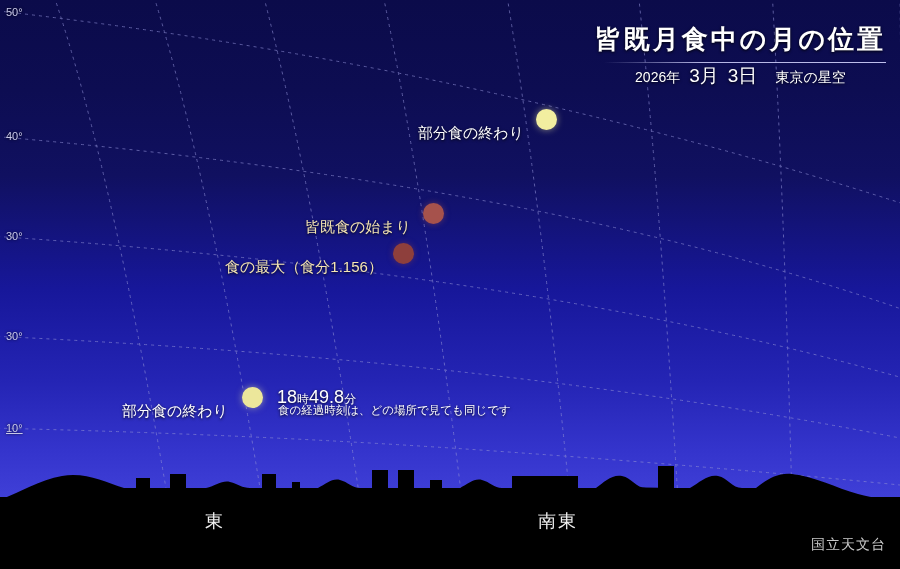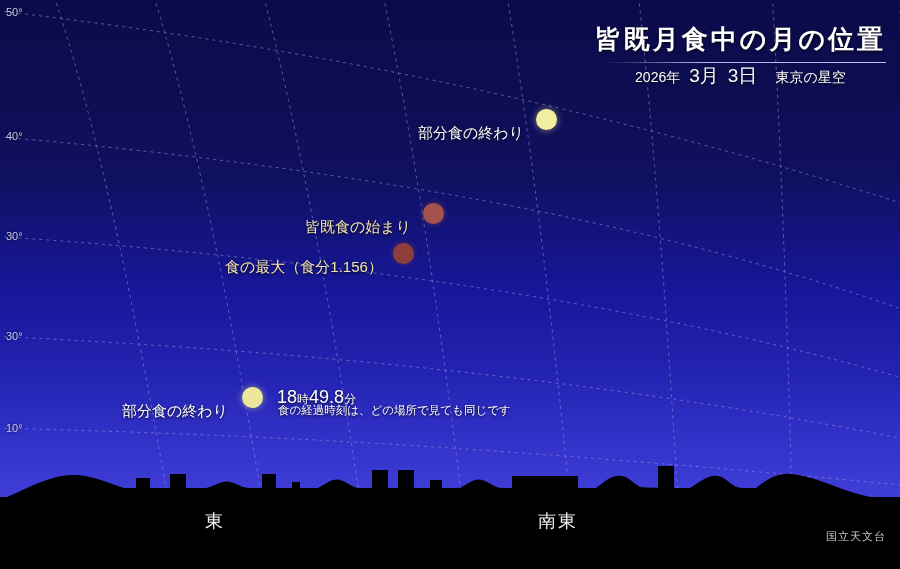--- a/index.html
+++ b/index.html
@@ -71,22 +71,22 @@
   }
 
   
   .dir-label {
     position:absolute; color:#f2f2f2; font-size:18px; letter-spacing:2px;
     text-shadow:0 1px 2px rgba(0,0,0,.9);
   }
 
   
   #credit {
-    position:absolute; right:14px; bottom:25px;
-    color:#c9c9c9; font-size:11px; letter-spacing:1px;
+    position:absolute; right:14px; bottom:15px;
+    color:#c9c9c9; font-size:14px; letter-spacing:1px;
   }
 </style>
 </head>
 <body>
 
 <div id="stage">
 
   <div id="sky"></div>
 
   <svg id="gridsvg" viewBox="0 0 900 500" preserveAspectRatio="none">
@@ -106,21 +106,21 @@
       <path d="M 638 -10 Q 660 198 678 500"></path>
       <path d="M 772 -10 Q 784 200 792 500"></path>
       <path d="M 900 -10 Q 902 200 904 500"></path>
     </g>
   </svg>
 
   <div class="alt-label" style="left:6px; top:6px;">50°</div>
   <div class="alt-label" style="left:6px; top:130px;">40°</div>
   <div class="alt-label" style="left:6px; top:230px;">30°</div>
   <div class="alt-label" style="left:6px; top:330px;">30°</div>
-  <div class="alt-label" style="left:6px; top:422px;">10°</div>
+  <div class="alt-label" style="left:6px; top:422px;text-decoration:underline;">10°</div>
 
   <svg id="groundsvg" viewBox="0 0 900 139" preserveAspectRatio="none">
     <path fill="#000000" d="
       M0,139 L0,70
       C 20,62 40,50 62,46 C 86,42 104,52 124,58
       L 136,58 L 136,48 L 150,48 L 150,58
       L 170,58 L 170,44 L 186,44 L 186,58
       L 206,58 C 216,56 222,50 230,52 C 238,54 242,58 250,58
       L 262,58 L 262,44 L 276,44 L 276,58
       L 292,58 L 292,52 L 300,52 L 300,58

